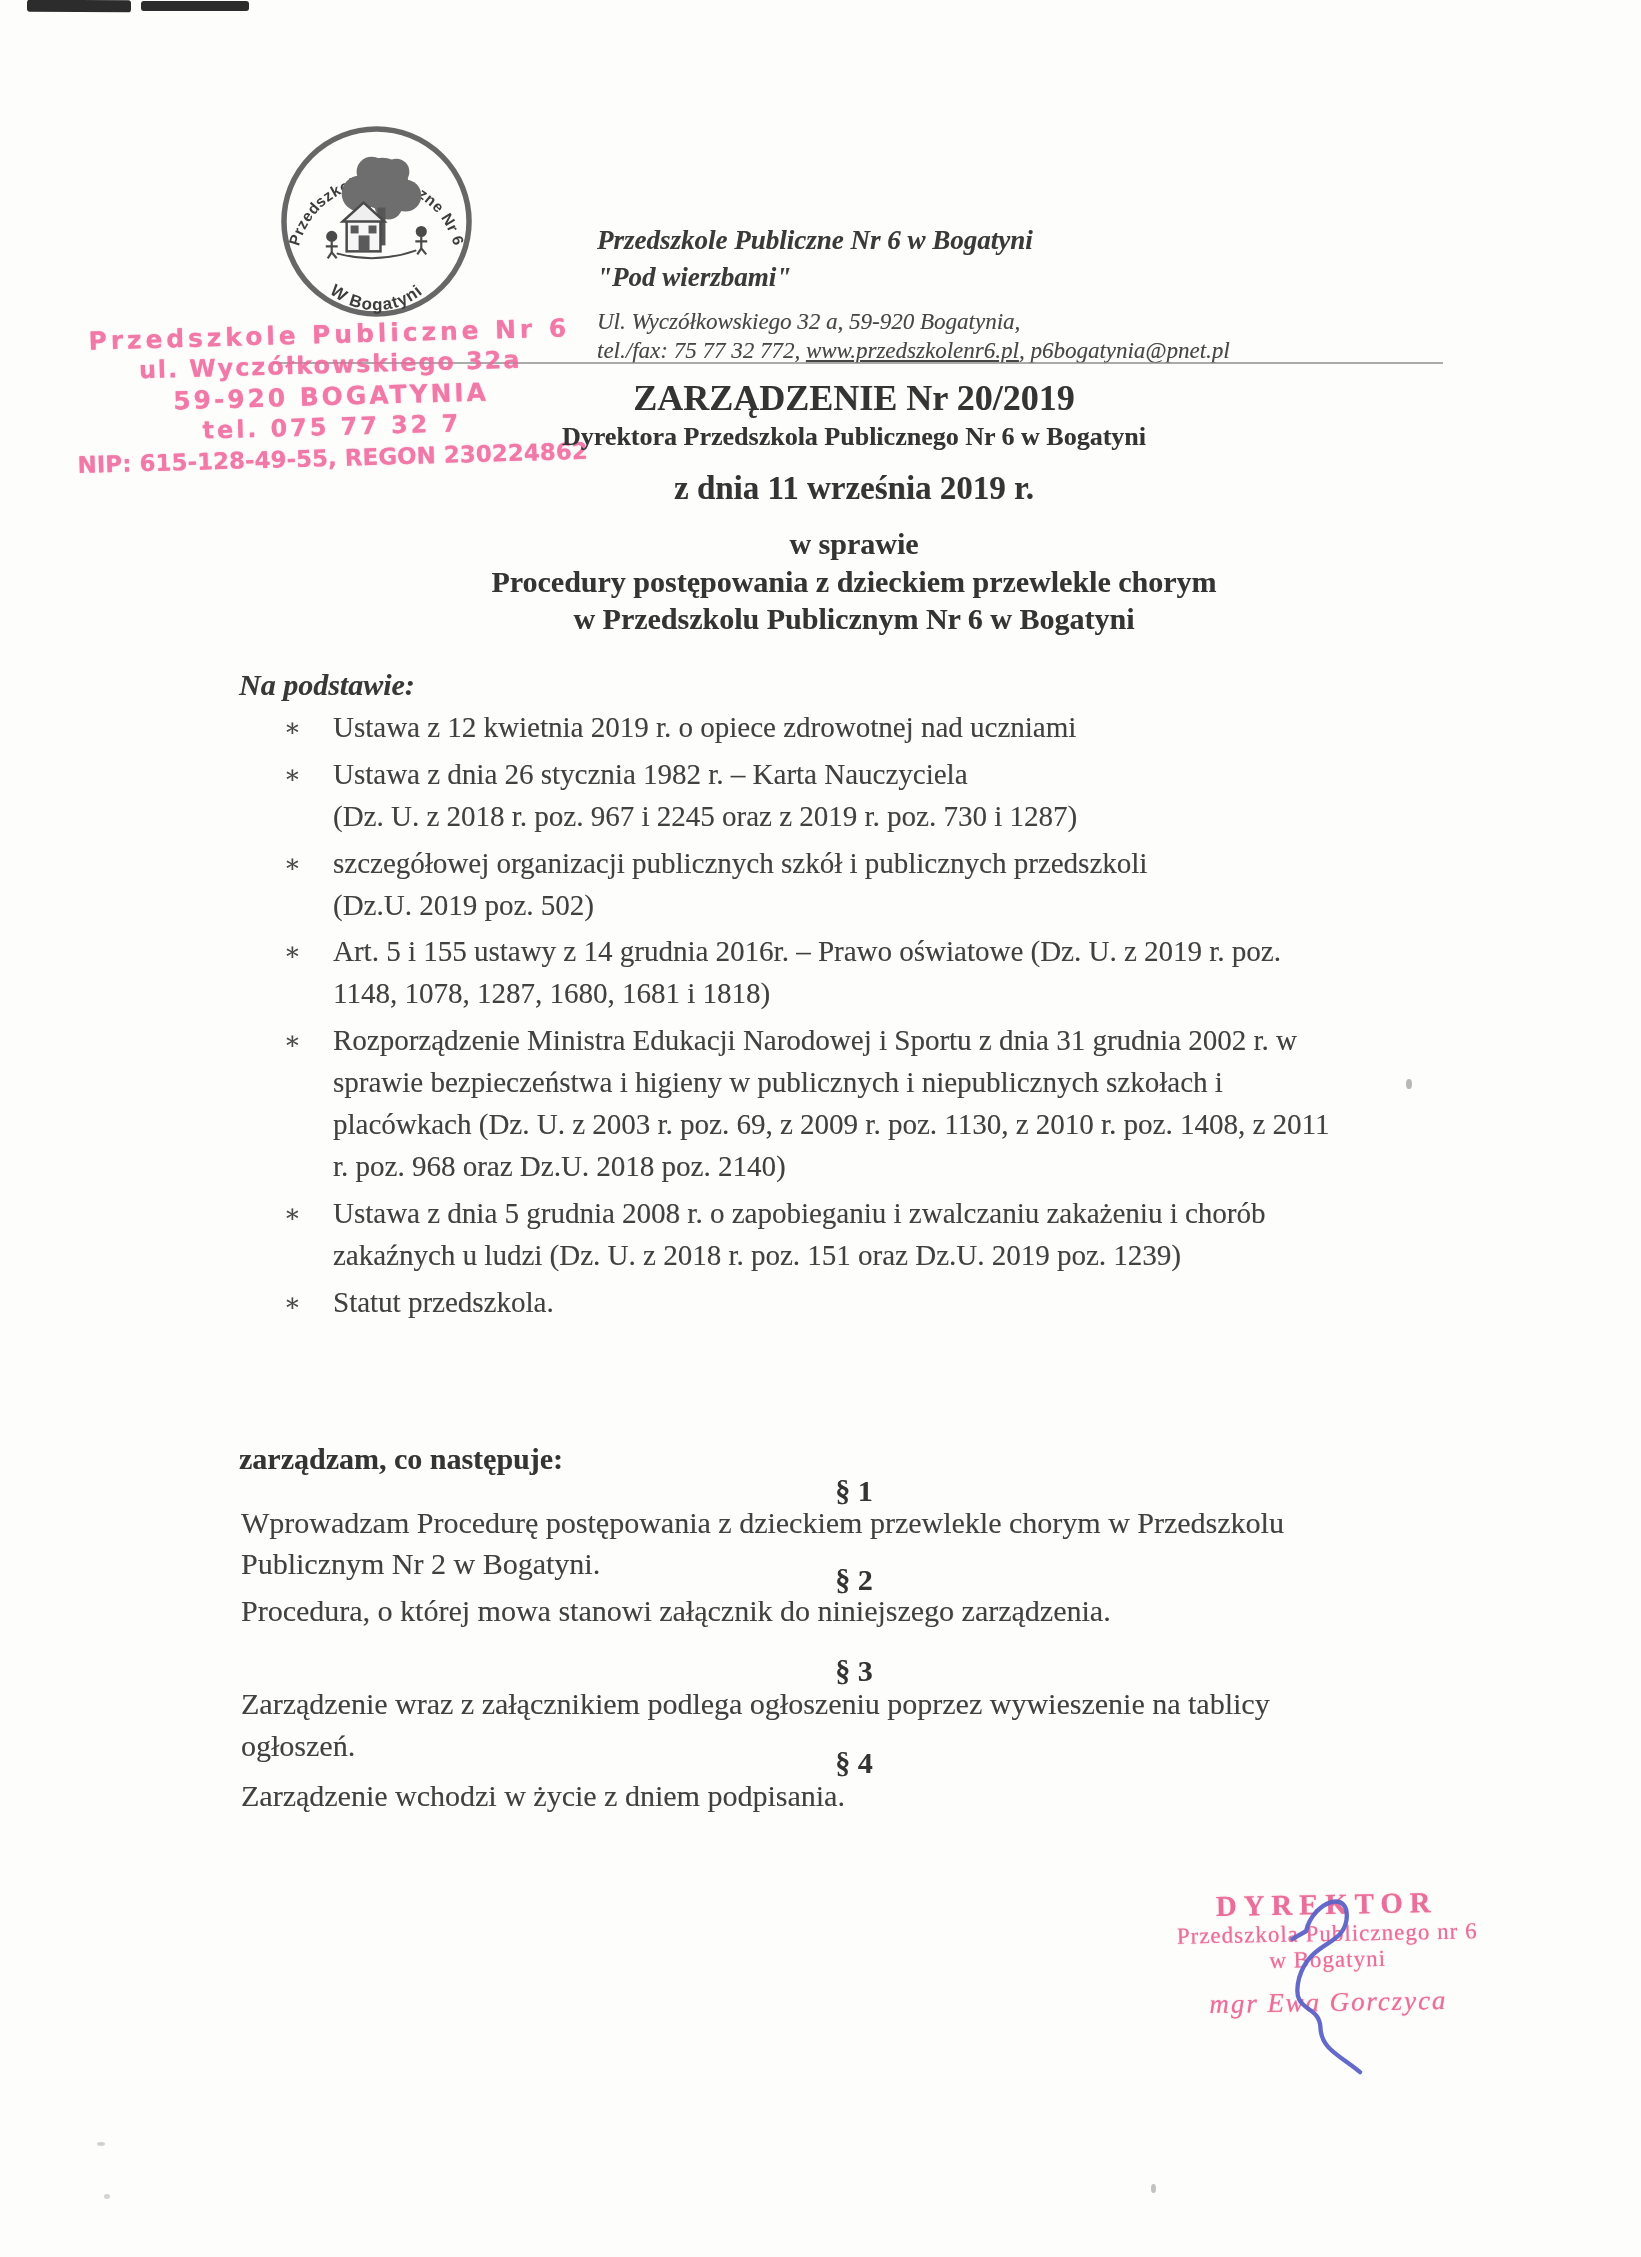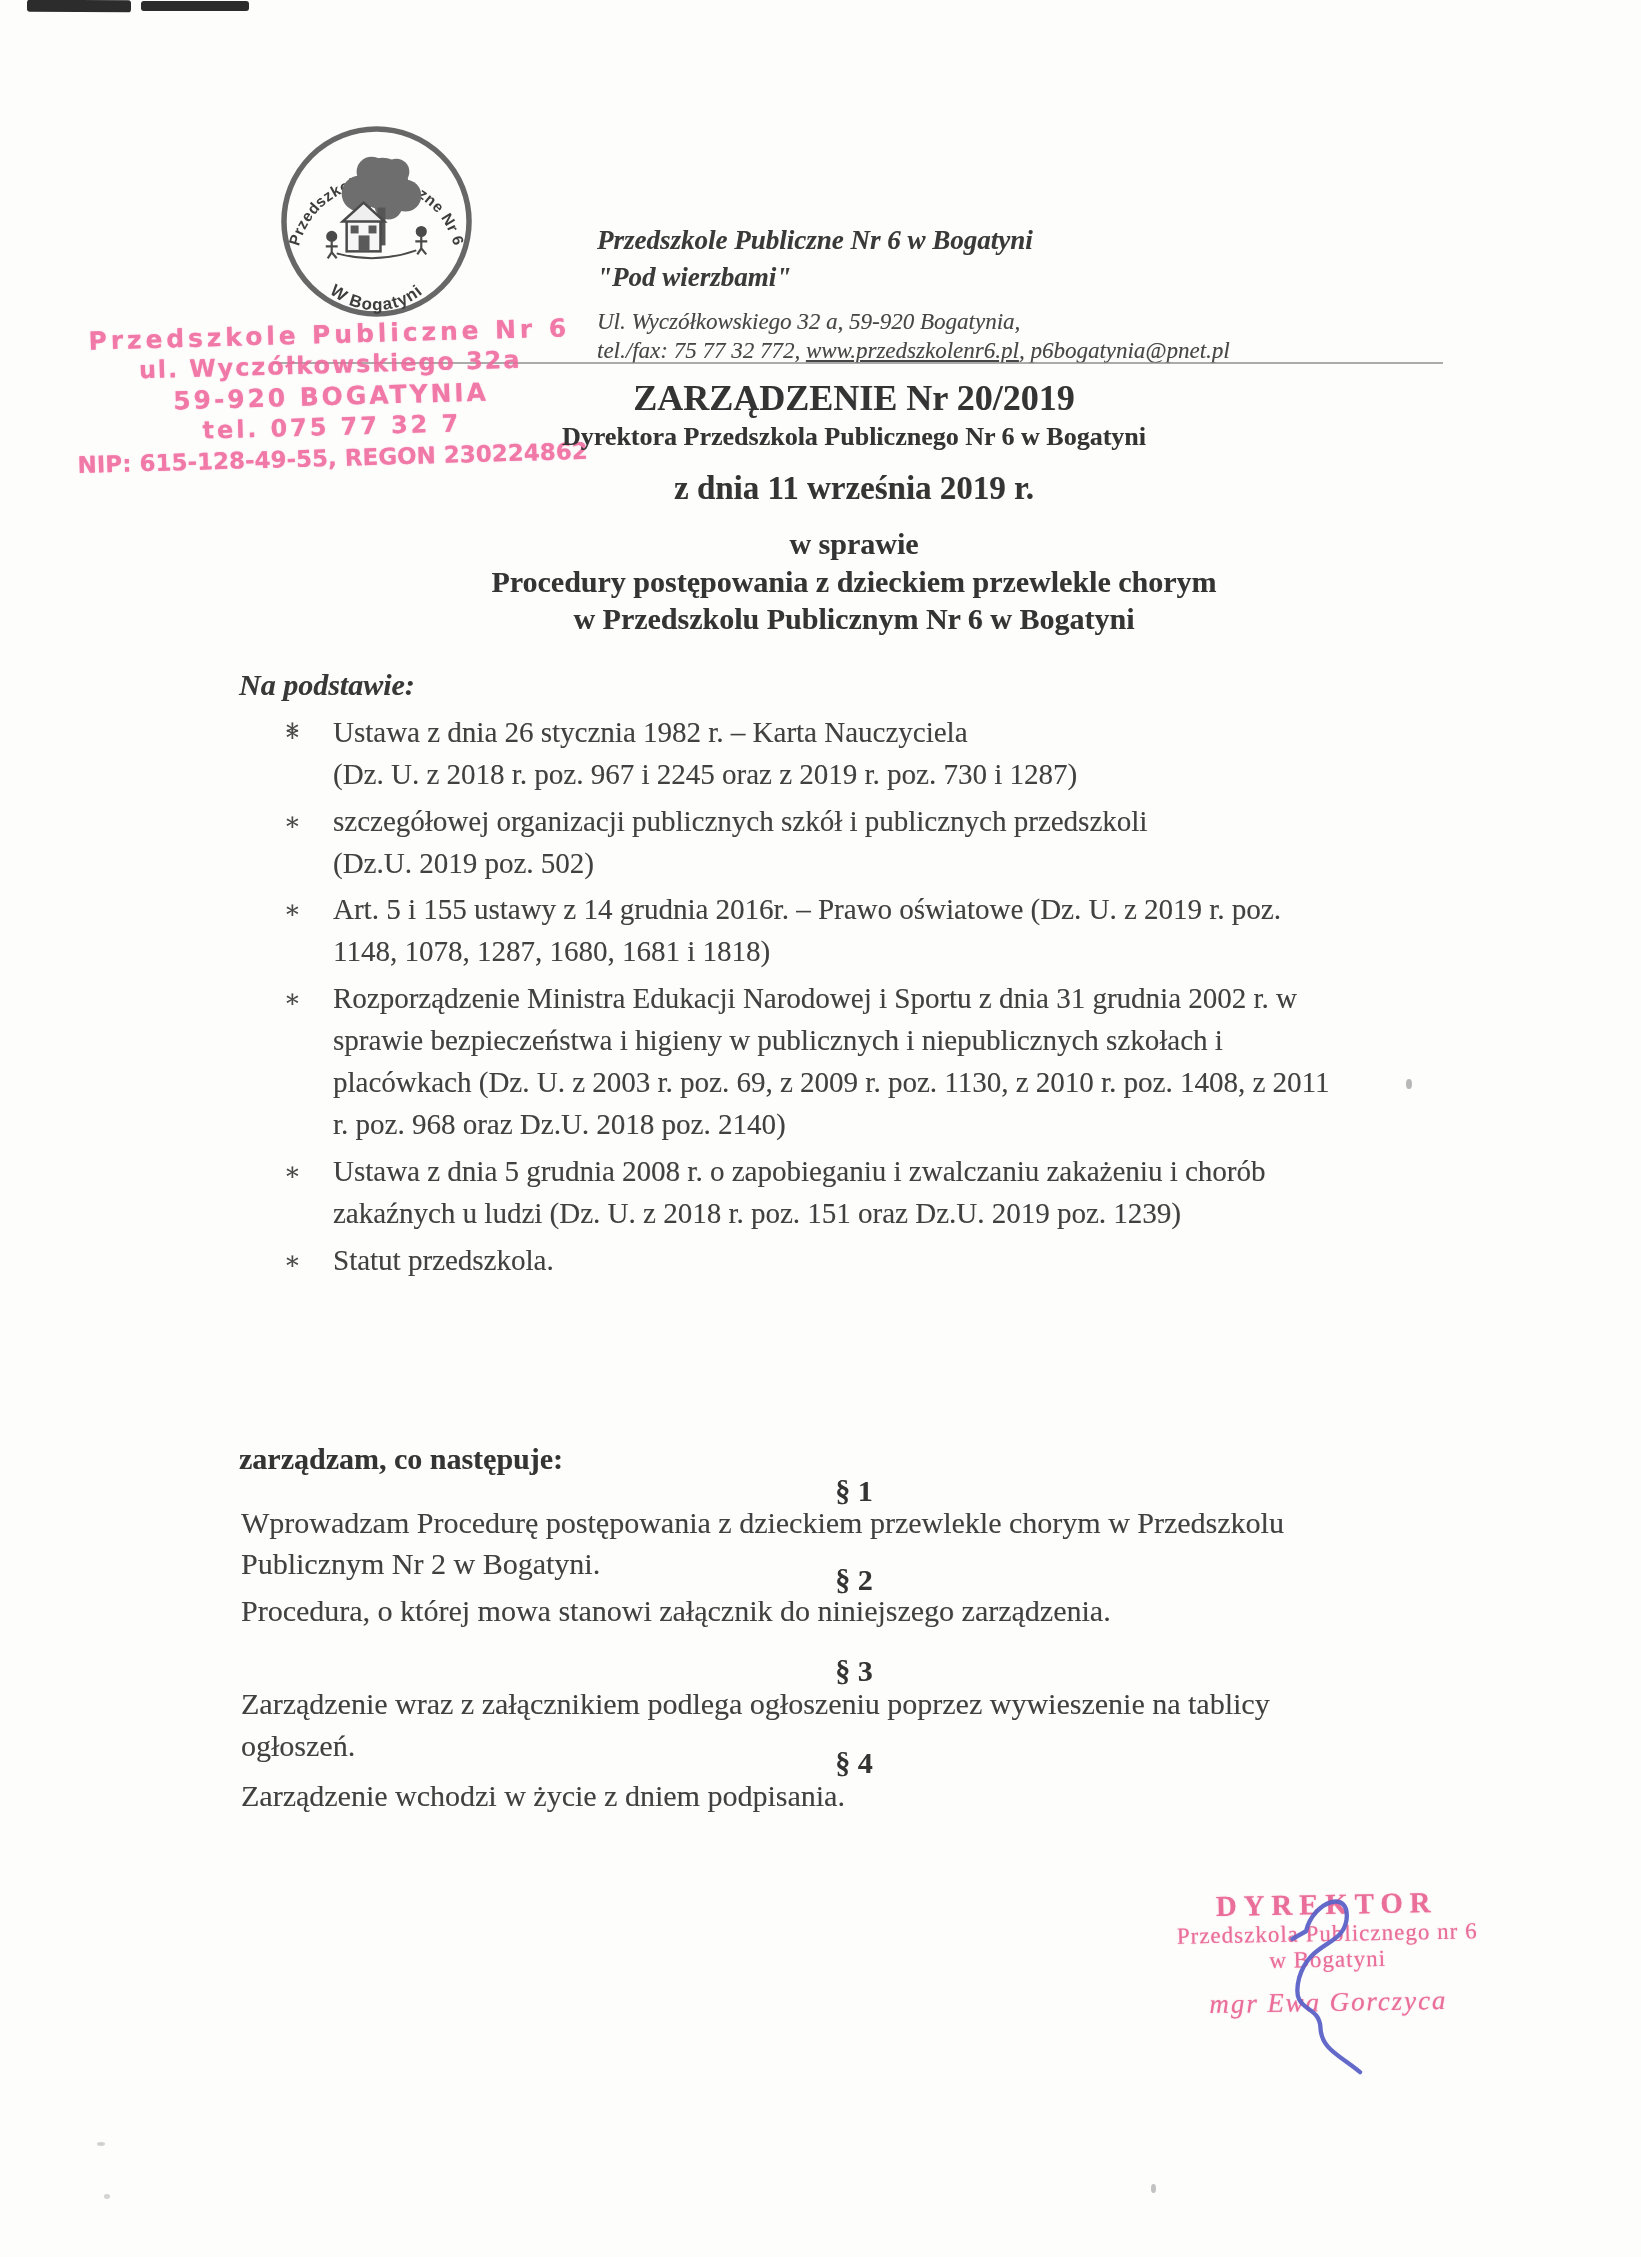--- a/index.html
+++ b/index.html
@@ -146,20 +146,21 @@
     <div class="t3">z dnia 11 września 2019 r.</div>
     <div class="s1">w sprawie</div>
     <div class="s2">Procedury postępowania z dzieckiem przewlekle chorym</div>
     <div class="s3">w Przedszkolu Publicznym Nr 6 w Bogatyni</div>
   </div>
 
   <div class="abs basis-heading soft">Na podstawie:</div>
   <div class="abs basis-list soft">
     <div class="b-item">
       <span class="bullet">∗</span>
+      <div>Ustawa z 12 kwietnia 2019 r. o opiece zdrowotnej nad uczniami</div>
     </div>
     <div class="b-item">
       <span class="bullet">∗</span>
       <div>Ustawa z dnia 26 stycznia 1982 r. – Karta Nauczyciela</div>
       <div>(Dz. U. z 2018 r. poz. 967 i 2245 oraz z 2019 r. poz. 730 i 1287)</div>
     </div>
     <div class="b-item">
       <span class="bullet">∗</span>
       <div>szczegółowej organizacji publicznych szkół i publicznych przedszkoli</div>
       <div>(Dz.U. 2019 poz. 502)</div>

